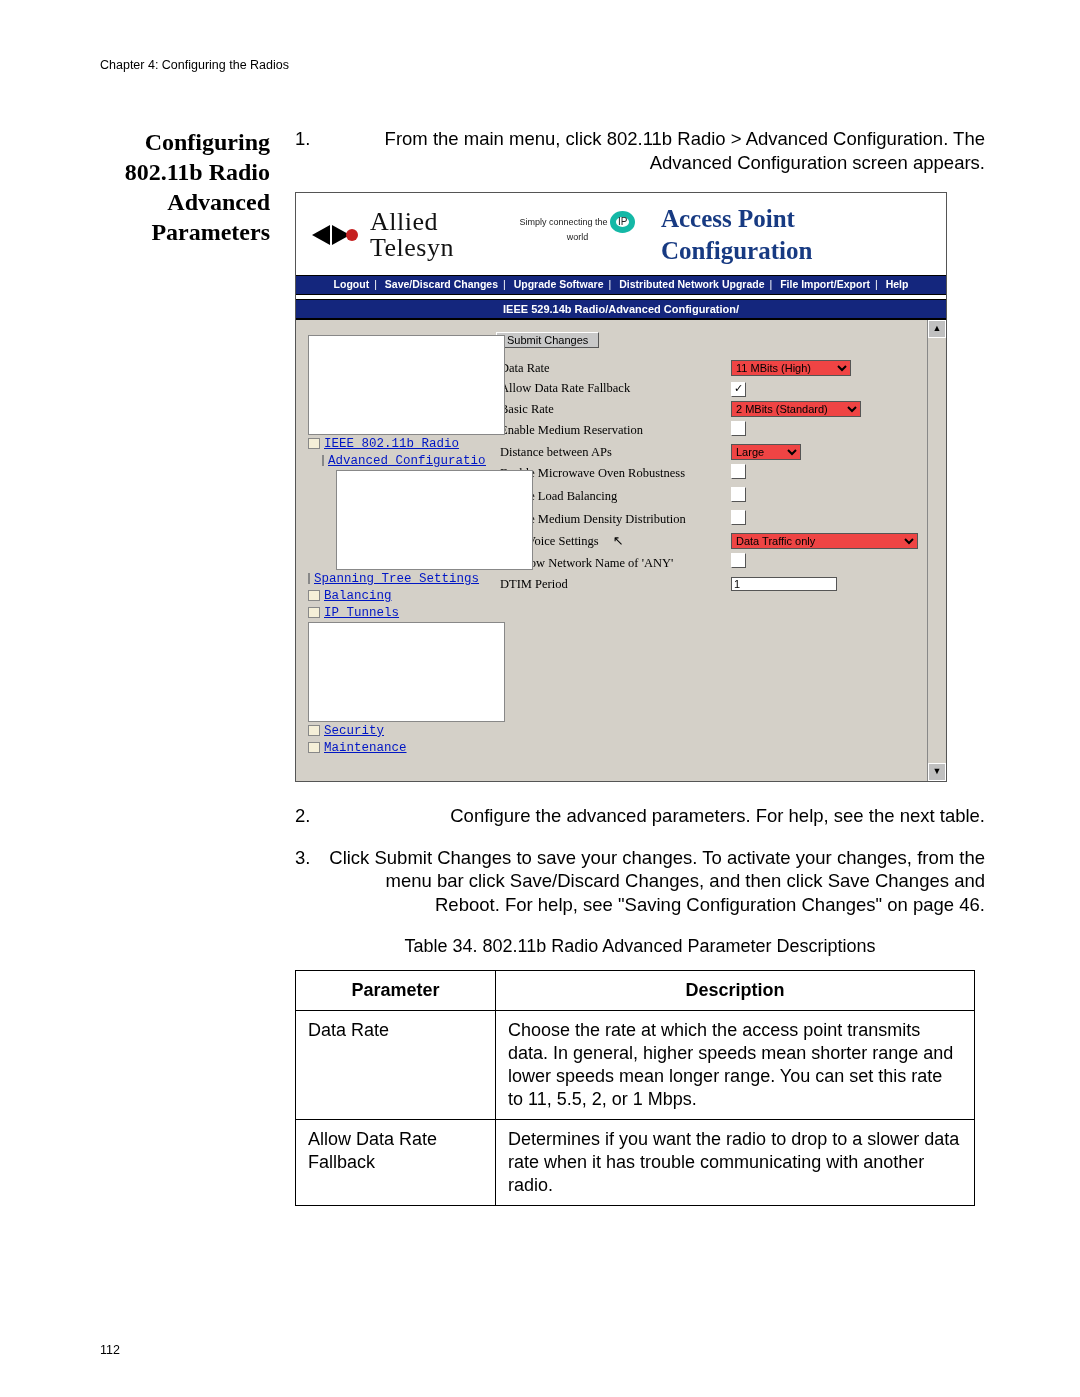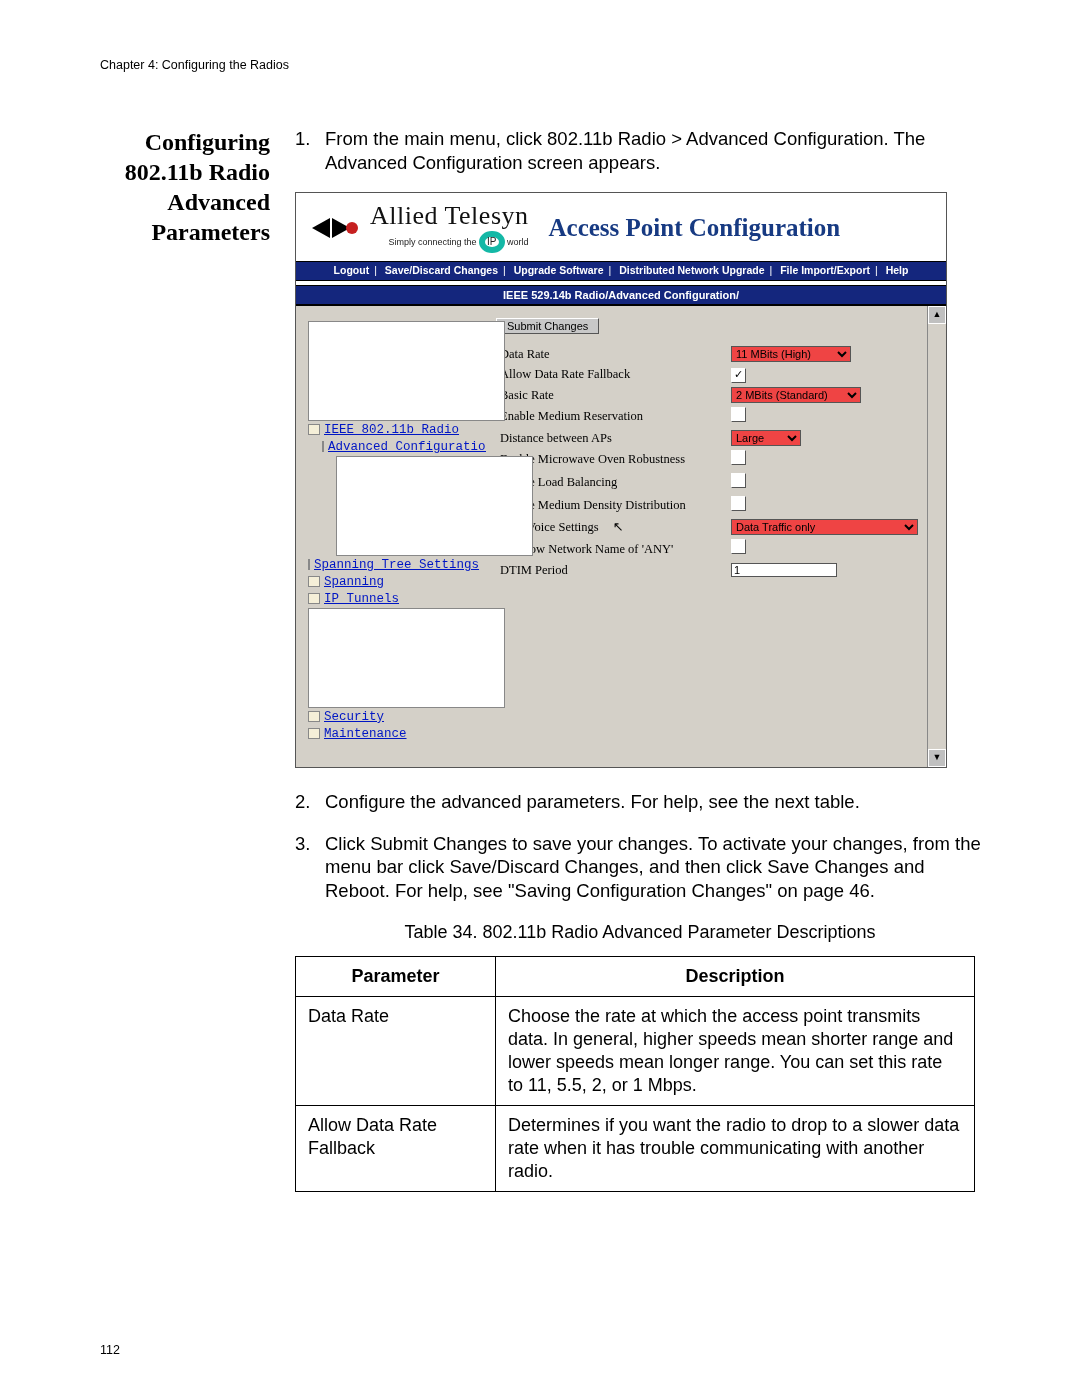--- a/index.html
+++ b/index.html
@@ -51,20 +51,21 @@
   .step {
     display: flex;
     margin-bottom: 18px;
   }
   .step .num {
     width: 30px;
     flex: 0 0 30px;
   }
   .step .body {
     flex: 1 1 auto;
+    text-align: right;
   }
 
   
   .app-frame {
     width: 650px;
     margin: 10px 0 22px 0;
     border: 1px solid #555;
     font-family: Tahoma, Verdana, Arial, sans-serif;
     font-size: 12px;
     background: #c0c0c0;
@@ -92,21 +93,21 @@
     border-bottom: 10px solid transparent;
   }
   .tri.black-l { border-right: 18px solid #000; }
   .tri.black-r { border-left: 18px solid #000; }
   .dot {
     width: 12px; height: 12px; border-radius: 50%;
     background: #c62020;
     position: relative;
     left: -6px;
   }
-  .brand-text-stack { display:flex; flex-direction:column; line-height:1;align-items:flex-end; }
+  .brand-text-stack { display:flex; flex-direction:row; line-height:1; }
   .brand-name {
     font-family: Georgia, "Times New Roman", serif;
     font-size: 26px;
     color: #111;
     letter-spacing: 0.5px;
   }
   .brand-tag {
     font-size: 9px;
     font-family: Arial, sans-serif;
     color: #222;
@@ -336,21 +337,21 @@
             <div class="item lvl3">
                 <span class="nav-icon page"></span>
                 <a>Inbound Filters</a>
               </div>
             <div class="item lvl1">
                 <span class="nav-icon"></span>
                 <a>Spanning Tree Settings</a>
               </div>
             <div class="item lvl1">
                 <span class="nav-icon"></span>
-                <a>Spanning</a>
+                <a>Balancing</a>
               </div>
             <div class="item lvl1">
                 <span class="nav-icon"></span>
                 <a>IP Tunnels</a>
               </div>
             <div class="item lvl1">
                 <span class="nav-icon page"></span>
                 <a>Network Management</a>
               </div>
             <div class="item lvl1">

